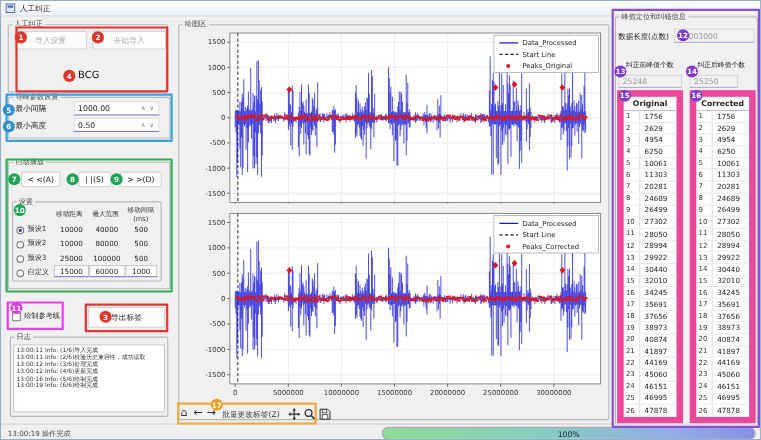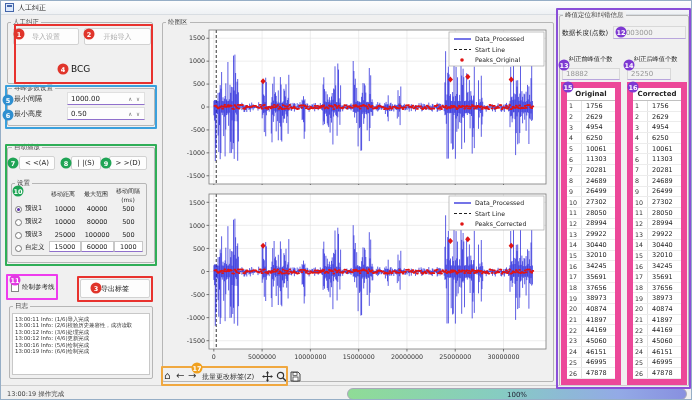--- a/index.html
+++ b/index.html
@@ -278,21 +278,21 @@
       <rect x="3" y="1.5" width="4" height="2.8" fill="#fff" stroke="#333" stroke-width="0.7"></rect>
     </svg>
 </div>
 
 <div class="groupbox" style="left:558px;top:14px;width:130px;height:372px;"></div>
 <span class="grouplabel" style="left:562px;top:10px;">峰值定位和纠错信息</span>
 <span class="lbl" style="left:561px;top:27px;font-size:6.8px;">数据长度(点数)</span>
 <div class="readonly-field" style="left:612px;top:25px;width:73px;height:13px;">33003000</div>
 <span class="lbl" style="left:568px;top:54px;font-size:6.2px;">纠正前峰值个数</span>
 <span class="lbl" style="left:633px;top:54px;font-size:6.2px;">纠正后峰值个数</span>
-<div class="readonly-field" style="left:561px;top:67px;width:58px;height:12px;">18882</div>
+<div class="readonly-field" style="left:561px;top:67px;width:58px;height:12px;">25248</div>
 <div class="readonly-field" style="left:626px;top:67px;width:44px;height:12px;">25250</div>
 <div class="peak-list" style="left:560px;top:81px;">
   <div class="list-header">Original</div>
   <div class="list-body">
       <div class="list-row">
         <span class="rn">1</span>
         <span class="rv">1756</span>
       </div>
       <div class="list-row">
         <span class="rn">2</span>

